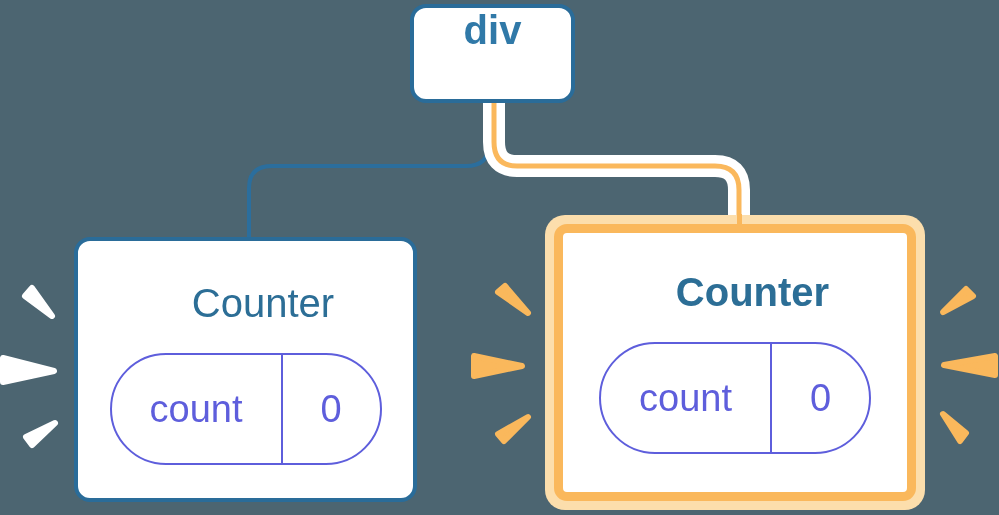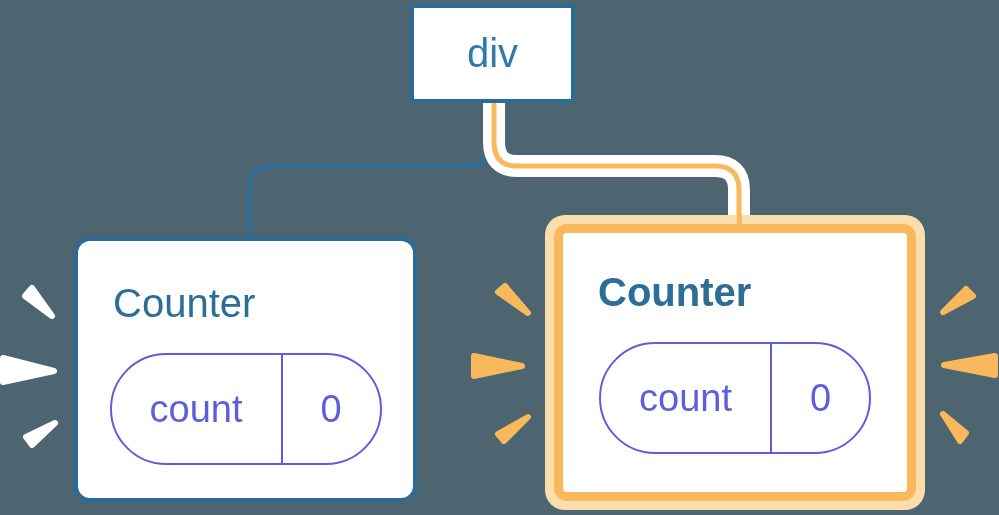--- a/index.html
+++ b/index.html
@@ -15,23 +15,23 @@
   .edge-casing{fill:none;stroke:var(--edge-casing);stroke-width:22;}
   .edge-orange{fill:none;stroke:var(--highlight-orange);stroke-width:5;}
   .spark-white polygon{fill:var(--spark-white);stroke:var(--spark-white);stroke-width:6;stroke-linejoin:round;}
   .spark-orange polygon{fill:var(--highlight-orange);stroke:var(--highlight-orange);stroke-width:6;stroke-linejoin:round;}
 
   .root-node{
     position:absolute;z-index:2;box-sizing:border-box;
     left:410px;top:4px;width:165px;height:99px;
     background:var(--node-fill);
     border:4px solid var(--node-border);
-    border-radius:4px;
-    display:flex;align-items:center;justify-content:center;
-    font-size:40px;font-weight:400;color:var(--root-label);
+    border-radius:16px;
+    display:flex;justify-content:center;
+    font-size:40px;font-weight:700;color:var(--root-label);
   }
 
   .card{
     position:absolute;z-index:2;box-sizing:border-box;
     left:74px;top:237px;width:343px;height:265px;
     background:var(--node-fill);
     border:4px solid var(--node-border);
     border-radius:16px;
     padding-top:38px;
   }
@@ -43,21 +43,21 @@
     padding:9px;
   }
   .card-right-inner{
     box-sizing:border-box;width:100%;height:100%;
     background:var(--node-fill);
     border:9px solid var(--highlight-orange);
     border-radius:13px;
     padding-top:35px;
   }
   .counter-title{
-    text-align:left;line-height:48px;
+    text-align:center;line-height:48px;
     font-size:40px;font-weight:500;color:var(--title-blue);padding-left:35px;
   }
   .counter-title.bold{font-weight:700;}
   .pill{
     box-sizing:border-box;
     width:272px;height:112px;
     margin:26px auto 0 auto;
     border:2px solid var(--pill-indigo);
     border-radius:60px;
     display:flex;align-items:stretch;

